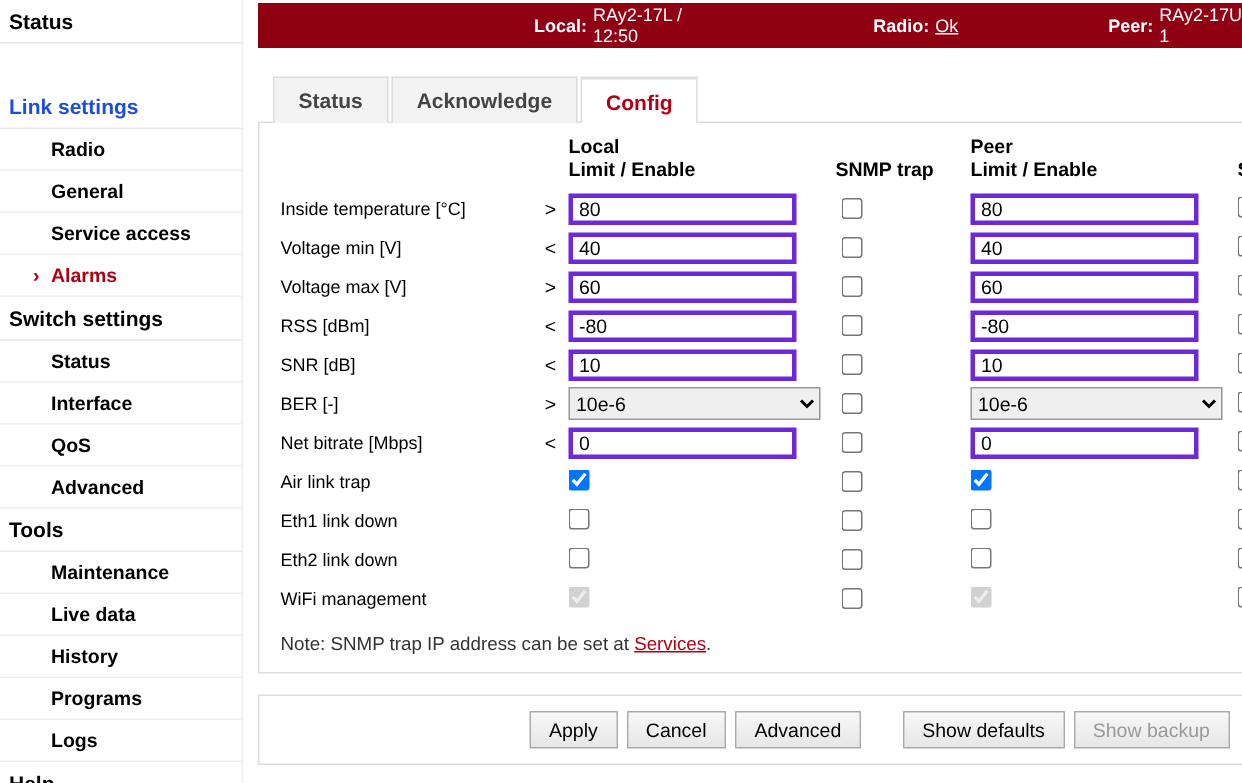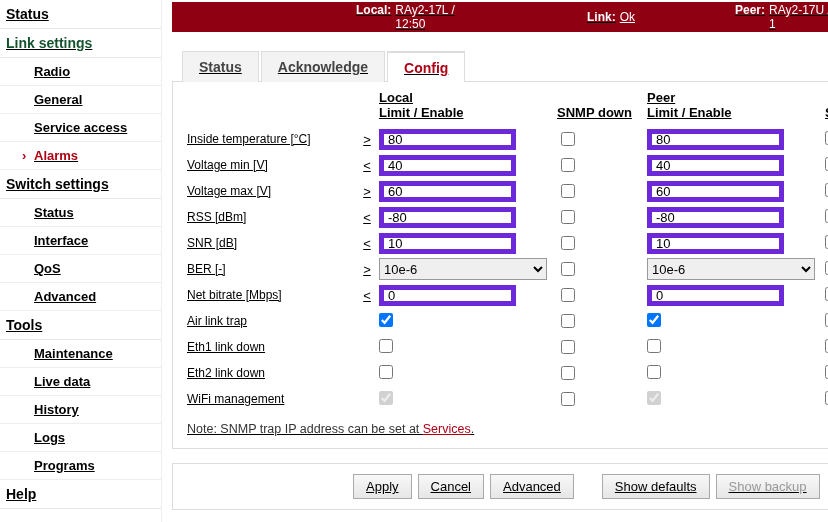--- a/index.html
+++ b/index.html
@@ -1,47 +1,47 @@
 <!DOCTYPE html>
 <html><head>
 <meta charset="utf-8">
 <style>
 * { box-sizing: border-box; margin: 0; padding: 0; }
 body { font-family: Arial, Helvetica, sans-serif; font-size: 13px; color: #000; background: #fff; width: 828px; height: 522px; overflow: hidden; }
-.layout { display: flex; height: 100%; text-decoration: underline; }
+.layout { display: flex; height: 100%; }
 .sidebar { width: 162px; flex: 0 0 162px; background: #fff; border-right: 1px solid #eee; }
 .nav-section { font-weight: bold; font-size: 14px; padding: 6px 6px 6px 6px; border-bottom: 1px solid #e7e7e7; cursor: pointer; }
 .nav-item { font-weight: bold; font-size: 13px; padding: 6px 4px 6px 34px; border-bottom: 1px solid #eee; cursor: pointer; }
-.nav-section.active { color: #14532d; }
+.nav-section.active { color: #1d4ed8; margin-top: 28px; }
 .nav-item.active { color: #b00014; position: relative; }
 .nav-item.active::before { content: "›"; position: absolute; left: 22px; color: #b00014; font-weight: bold; }
 .main { flex: 1; display: flex; flex-direction: column; padding-left: 10px; }
 .headerbar { background: #8f0013; color: #fff; height: 30px; display: flex; align-items: center; font-size: 12px; padding: 0 14px; margin-top: 2px; }
-.headerbar .hb-seg { display: flex; gap: 4px; align-items: flex-start; }
+.headerbar .hb-seg { display: flex; gap: 4px; align-items: center; }
 .headerbar .hb-label { font-weight: bold; }
 .headerbar .hb-link { text-decoration: underline; cursor: pointer; }
 .hb-spacer1 { flex: 0 0 170px; }
 .hb-spacer2 { flex: 0 0 100px; }
 .tabs { display: flex; margin-top: 18px; border-bottom: 1px solid #ddd; padding-left: 10px; gap: 2px; }
 .tab { padding: 7px 16px 6px; font-weight: bold; font-size: 14px; background: #f3f3f3; border: 1px solid #ddd; border-bottom: none; position: relative; top: 1px; cursor: pointer; color: #444; }
 .tab.active { background: #fff; color: #b00014; border-top: 2px solid #ddd; }
 .panel { border: 1px solid #ddd; border-top: none; padding: 8px 14px 12px 14px; font-size: 13px; }
 .colheads { display: flex; padding-left: 192px; font-weight: bold; font-size: 13px; margin-bottom: 6px; }
 .colheads .ch-local { width: 178px; }
 .colheads .ch-snmp { width: 90px; }
 .colheads .ch-peer { width: 178px; }
 .colheads .ch-s { width: 14px; }
 .row { display: flex; align-items: center; height: 26px; }
 .row .label { width: 168px; font-size: 12px; }
 .row .op { width: 24px; text-align: center; font-size: 13px; }
 .row .local-cell { width: 178px; }
 .row .snmp-cell { width: 90px; display: flex; justify-content: flex-start; padding-left: 4px; }
 .row .peer-cell { width: 178px; }
 .row .s-cell { width: 14px; padding-left: 0; }
-.row input[type=text] { width: 137px; height: 21px; border: 5px solid #6d28d9; padding: 1px 4px; font-size: 13px; }
+.row input[type=text] { width: 152px; height: 21px; border: 3px solid #6d28d9; padding: 1px 4px; font-size: 13px; }
 .row select { width: 168px; height: 22px; border: 1px solid #999; font-size: 13px; background: #efefef; }
 .row input[type=checkbox] { width: 14px; height: 14px; }
 .note { margin-top: 10px; font-size: 12.5px; color: #333; }
 .note a { color: #b00014; text-decoration: underline; cursor: pointer; text-align: center; }
 .action-bar { border: 1px solid #ddd; border-top: 1px solid #ddd; margin-top: 14px; padding: 10px 14px; display: flex; gap: 6px; justify-content: flex-start; padding-left: 180px; }
 .btn { background: linear-gradient(#f8f8f8,#e6e6e6); border: 1px solid #aaa; padding: 4px 12px; font-size: 13px; cursor: pointer; }
 .btn[disabled] { color: #999; cursor: default; }
 .btn-gap { width: 16px; }
 </style>
 </head>
@@ -57,35 +57,35 @@
       <div class="nav-item active">Alarms</div>
     <div class="nav-section">Switch settings</div>
       <div class="nav-item">Status</div>
       <div class="nav-item">Interface</div>
       <div class="nav-item">QoS</div>
       <div class="nav-item">Advanced</div>
     <div class="nav-section">Tools</div>
       <div class="nav-item">Maintenance</div>
       <div class="nav-item">Live data</div>
       <div class="nav-item">History</div>
+      <div class="nav-item">Programs</div>
       <div class="nav-item">Logs</div>
-      <div class="nav-item">Programs</div>
     <div class="nav-section">Help</div>
   </div>
 
   <div class="main">
     <div class="headerbar">
       <div class="hb-spacer1"></div>
       <div class="hb-seg">
         <span class="hb-label">Local:</span>
         <span>RAy2-17L / 12:50</span>
       </div>
       <div class="hb-spacer2"></div>
       <div class="hb-seg">
-        <span class="hb-label">Link:</span>
+        <span class="hb-label">Radio:</span>
         <span class="hb-link">Ok</span>
       </div>
       <div class="hb-spacer2"></div>
       <div class="hb-seg">
         <span class="hb-label">Peer:</span>
         <span>RAy2-17U / 1</span>
       </div>
     </div>
 
     <div class="tabs">
@@ -93,21 +93,21 @@
       <div class="tab">Acknowledge</div>
       <div class="tab active">Config</div>
     </div>
 
     <div class="panel">
       <div class="colheads">
         <div class="ch-local">
           <div>Local</div>
           <div>Limit / Enable</div>
         </div>
-        <div class="ch-snmp" style="display:flex;align-items:flex-end;">SNMP down</div>
+        <div class="ch-snmp" style="display:flex;align-items:flex-end;">SNMP trap</div>
         <div class="ch-peer">
           <div>Peer</div>
           <div>Limit / Enable</div>
         </div>
         <div class="ch-s" style="display:flex;align-items:flex-end;">S</div>
       </div>
 
       <div id="rows-container">
           <div class="row">
             <div class="label">Inside temperature [°C]</div>

